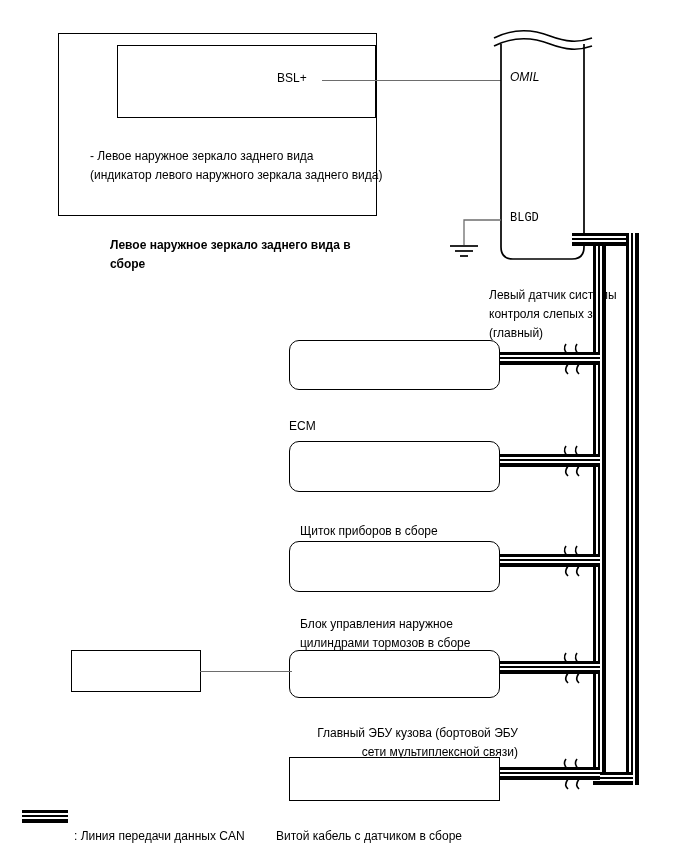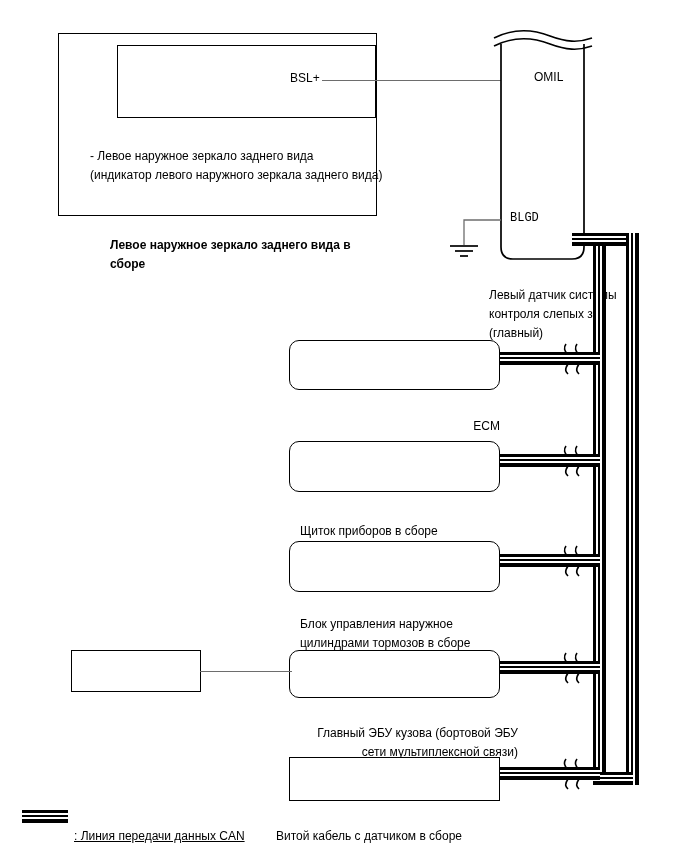--- a/index.html
+++ b/index.html
@@ -34,21 +34,21 @@
     box-sizing: border-box;
   }
   .label {
     position: absolute;
     font-size: 12px;
     line-height: 19px;
     color: #000000;
     white-space: pre;
     margin-top: 17px;
   }
-  .label.center { text-align: right; }
+  .label.center { text-align: left; }
 
   .pin-label {
     position: absolute;
     font-size: 12px;
     line-height: 13px;
     color: #000000;
     white-space: pre;
   }
 
   
@@ -103,21 +103,21 @@
 </style>
 </head>
 <body>
 
 <div id="diagram-root">
 
   <div class="box-sharp" style="left:58px; top:33px; width:319px; height:183px;"></div>
 
   <div class="box-sharp" style="left:117px; top:45px; width:259px; height:73px;"></div>
 
-  <div class="pin-label" style="left:290px; top:72px;">BSL+</div>
+  <div class="pin-label" style="left:277px; top:72px;">BSL+</div>
 
   <div class="wire-thin h" style="left:322px; top:80px; width:180px;"></div>
 
   <div class="label" style="left:90px; top:130px; width:290px;">- Левое наружное зеркало заднего вида
 (индикатор левого наружного зеркала заднего вида)</div>
 
   <div class="label" style="left:110px; top:219px; width:240px;font-weight:bold;">Левое наружное зеркало заднего вида в
 сборе</div>
 
   <svg class="overlay" viewBox="0 0 688 852">
@@ -149,21 +149,21 @@
       <path d="M 577 546 C 571 554, 585 558, 579 566 C 575 572, 577 574, 579 576"></path>
 
       <path d="M 566 653 C 560 661, 574 665, 568 673 C 564 679, 566 681, 568 683"></path>
       <path d="M 577 653 C 571 661, 585 665, 579 673 C 575 679, 577 681, 579 683"></path>
 
       <path d="M 566 759 C 560 767, 574 771, 568 779 C 564 785, 566 787, 568 789"></path>
       <path d="M 577 759 C 571 767, 585 771, 579 779 C 575 785, 577 787, 579 789"></path>
     </g>
   </svg>
 
-  <div class="pin-label" style="left:534px; top:71px;">OMIL</div>
+  <div class="pin-label" style="left:510px; top:71px;font-style:italic;">OMIL</div>
 
   <div class="pin-label" style="left:510px; top:212px;font-family:Liberation Mono, monospace;">BLGD</div>
 
   <div class="label" style="left:489px; top:269px; width:190px;">Левый датчик системы
 контроля слепых зон
 (главный)</div>
 
   <div class="can-h" style="left:572px; top:233px; width:34px;"></div>
   <div class="can-v" style="left:593px; top:233px; height:552px;"></div>
 
@@ -190,15 +190,15 @@
 сети мультиплексной связи)</div>
 
   <div class="box-sharp" style="left:71px; top:650px; width:130px; height:42px;"></div>
   <div class="wire-thin h" style="left:200px; top:671px; width:92px;"></div>
 
   <div class="can-h" style="left:495px; top:767px; width:105px;"></div>
   <div class="box-sharp" style="left:289px; top:757px; width:211px; height:44px;"></div>
   <div class="label" style="left:276px; top:810px; width:250px;">Витой кабель с датчиком в сборе</div>
 
   <div class="legend-swatch" style="left:22px; top:810px;"></div>
-  <div class="label" style="left:74px; top:810px; width:260px;text-decoration:underline;">: Линия передачи данных CAN</div>
+  <div class="label" style="left:74px; top:810px; width:260px;">: Линия передачи данных CAN</div>
 
 </div>
 
 </body></html>

